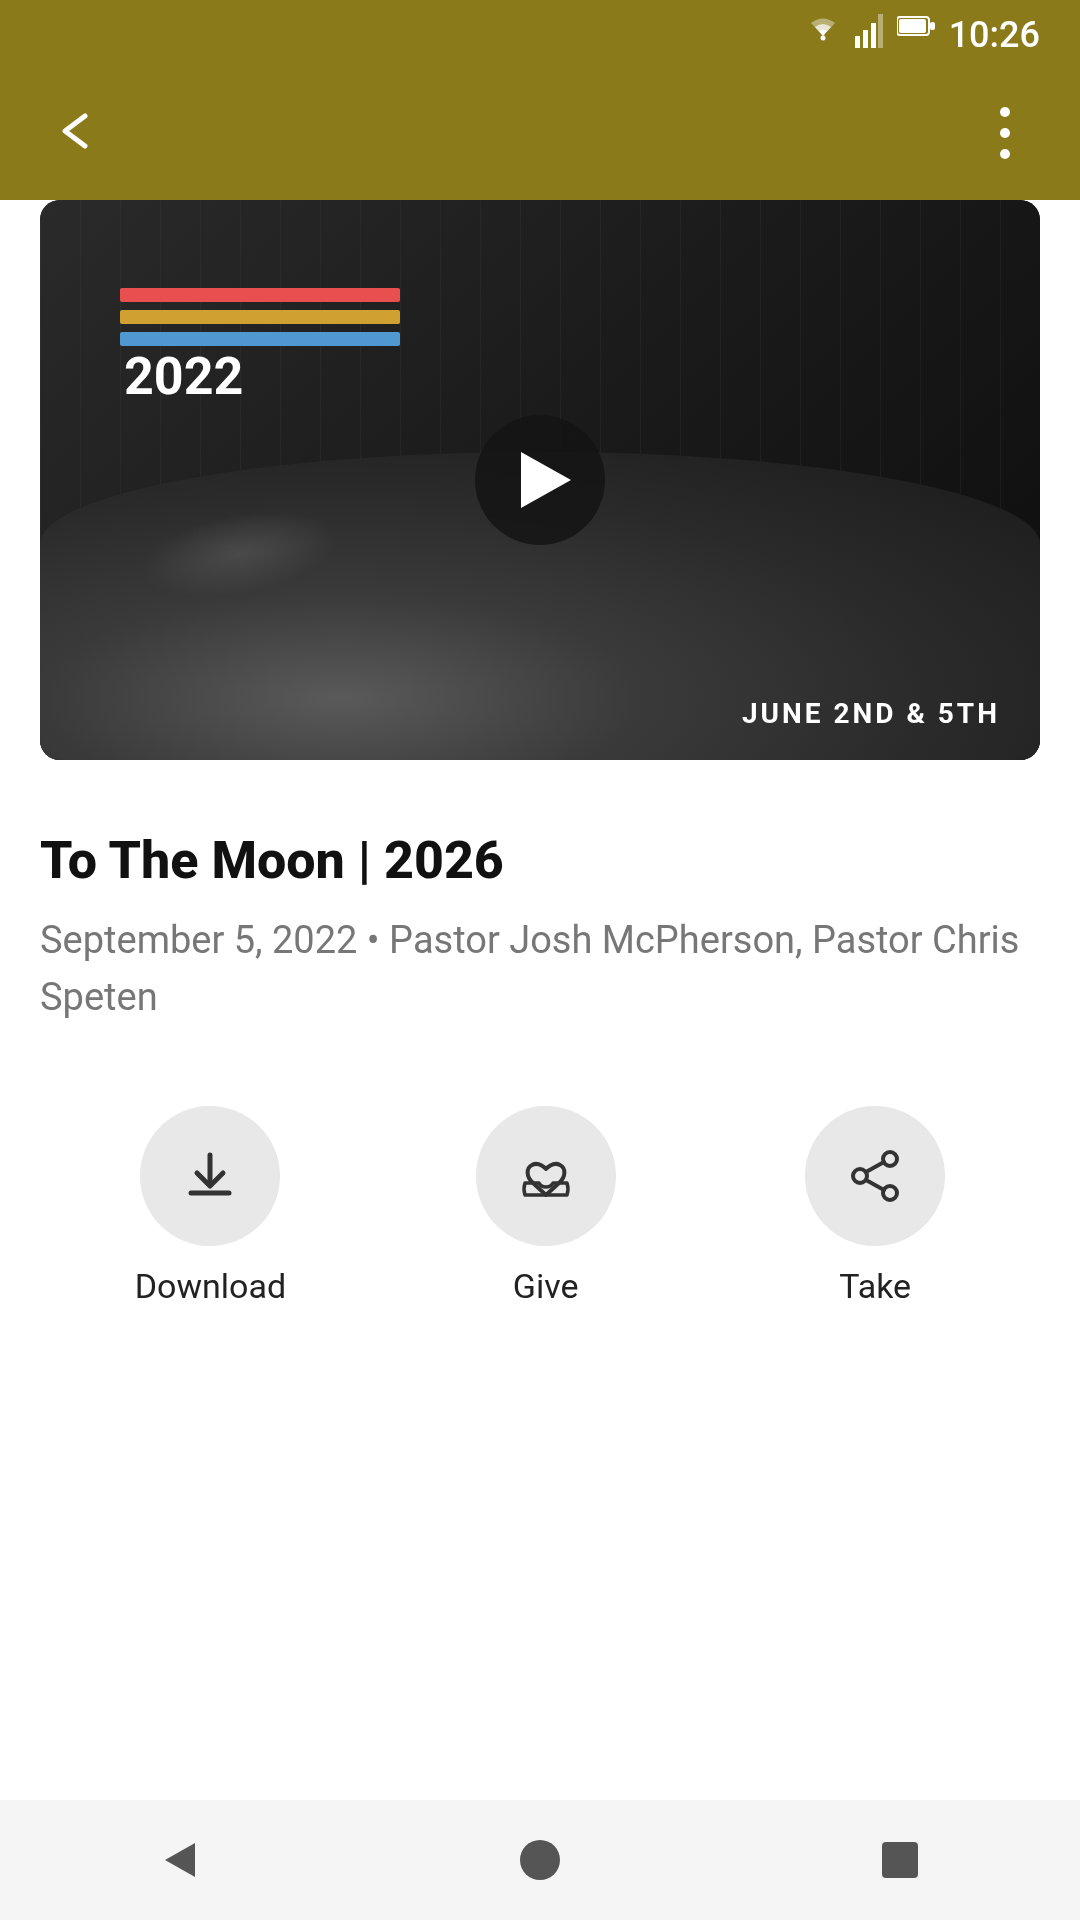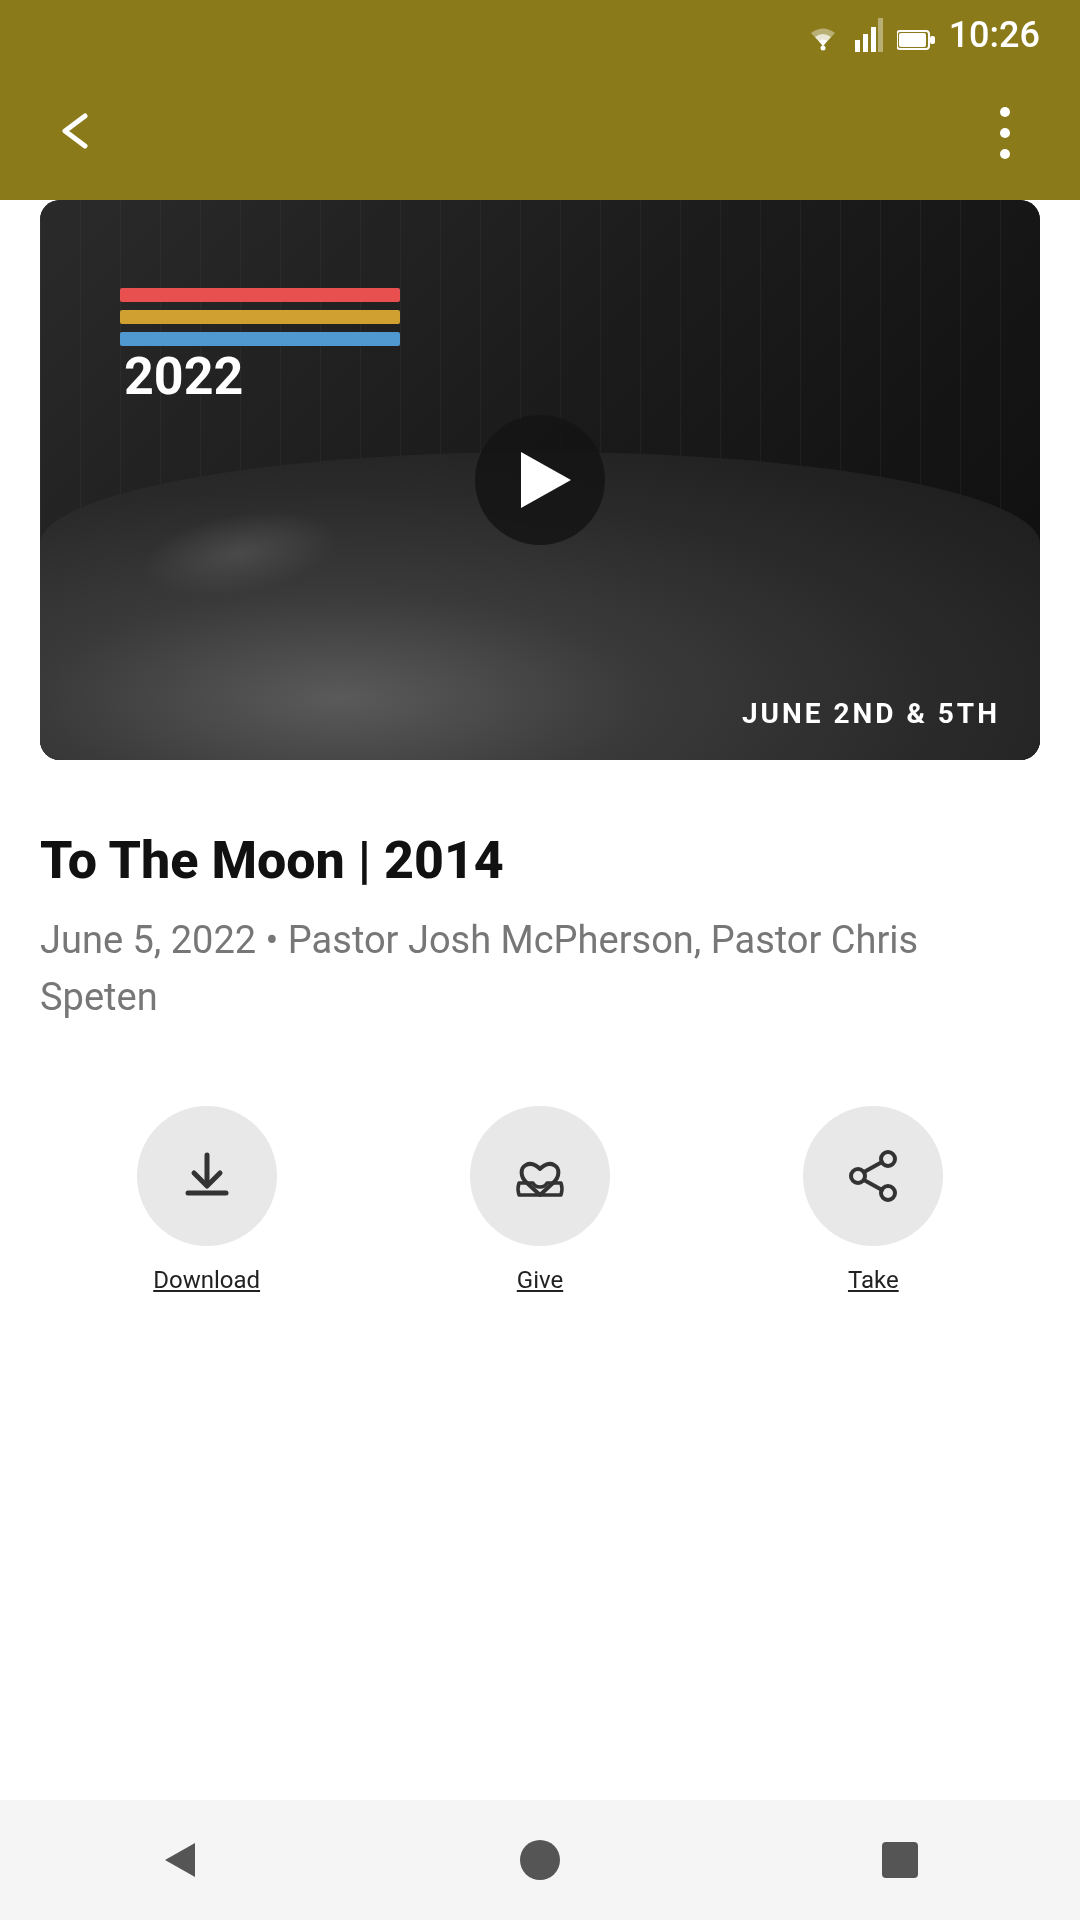--- a/index.html
+++ b/index.html
@@ -34,21 +34,21 @@
     }
 
     .status-time {
       color: white;
       font-size: 36px;
       font-weight: 500;
     }
 
     .status-icons {
       display: flex;
-      align-items: flex-end;
+      align-items: flex-start;
       gap: 14px;
     }
 
     
     .top-bar {
       position: absolute;
       top: 70px;
       left: 0;
       width: 100%;
       height: 130px;
@@ -289,24 +289,23 @@
       width: 140px;
       height: 140px;
       background: #e8e8e8;
       border-radius: 50%;
       display: flex;
       align-items: center;
       justify-content: center;
     }
 
     .action-label {
-      font-size: 24px;
+      font-size: 34px;
       color: #222222;
       text-align: left;
-      text-decoration: underline;
     }
 
     
     .bottom-nav {
       position: absolute;
       bottom: 0;
       left: 0;
       width: 100%;
       height: 120px;
       background: #f5f5f5;
@@ -405,22 +404,22 @@
 
     <div class="play-button">
       <div class="play-triangle"></div>
     </div>
 
     <div class="video-date">JUNE 2ND &amp; 5TH</div>
   </div>
 </div>
 
 <div class="content-area">
-  <div class="sermon-series">To The Moon | 2014</div>
-  <div class="sermon-meta">June 5, 2022 • Pastor Josh McPherson, Pastor Chris Speten</div>
+  <div class="sermon-series">To The Moon | 2026</div>
+  <div class="sermon-meta">September 5, 2022 • Pastor Josh McPherson, Pastor Chris Speten</div>
 
   <div class="actions-row">
 
     <div class="action-item">
       <div class="action-circle">
         <svg width="58" height="58" viewBox="0 0 58 58" fill="none">
           <path d="M29 8 L29 38" stroke="#333" stroke-width="5" stroke-linecap="round"></path>
           <path d="M16 26 L29 39 L42 26" stroke="#333" stroke-width="5" stroke-linecap="round" stroke-linejoin="round" fill="none"></path>
           <path d="M10 46 L48 46" stroke="#333" stroke-width="5" stroke-linecap="round"></path>
         </svg>

